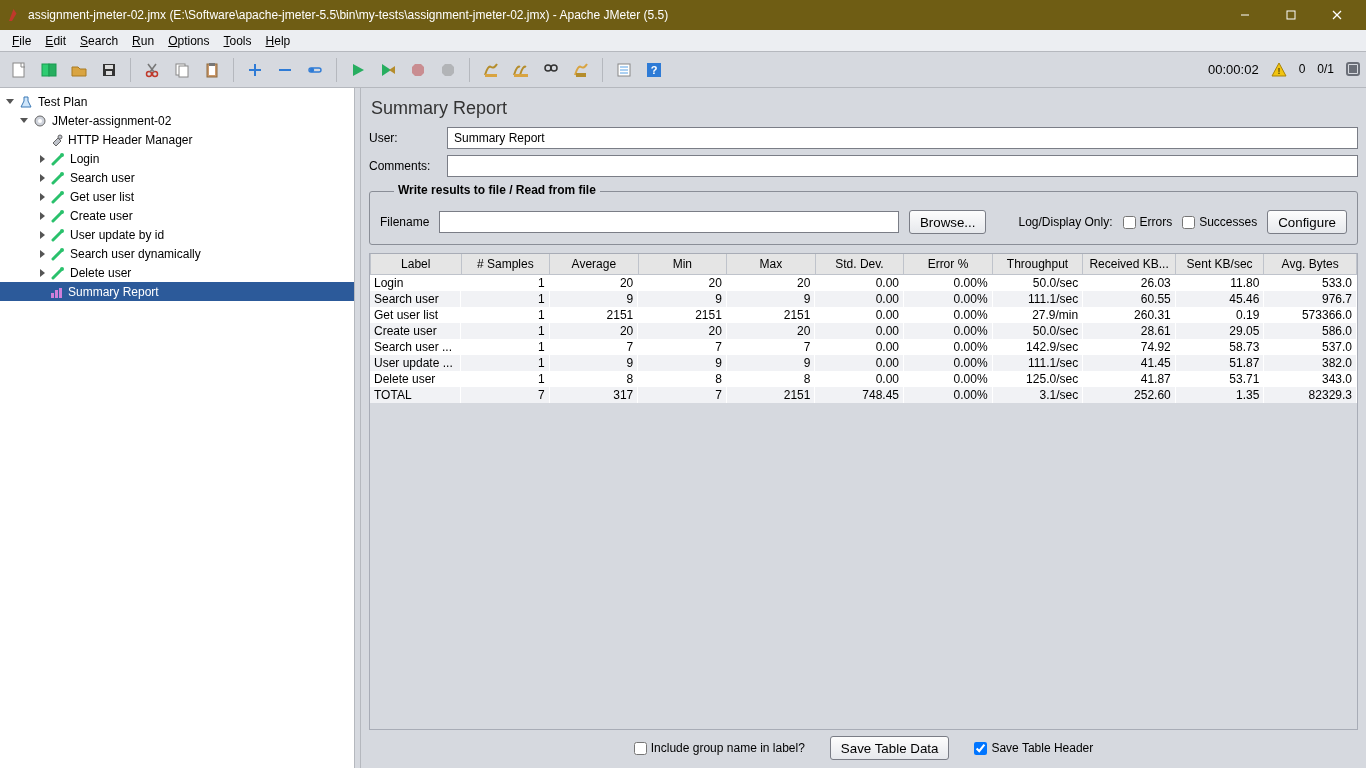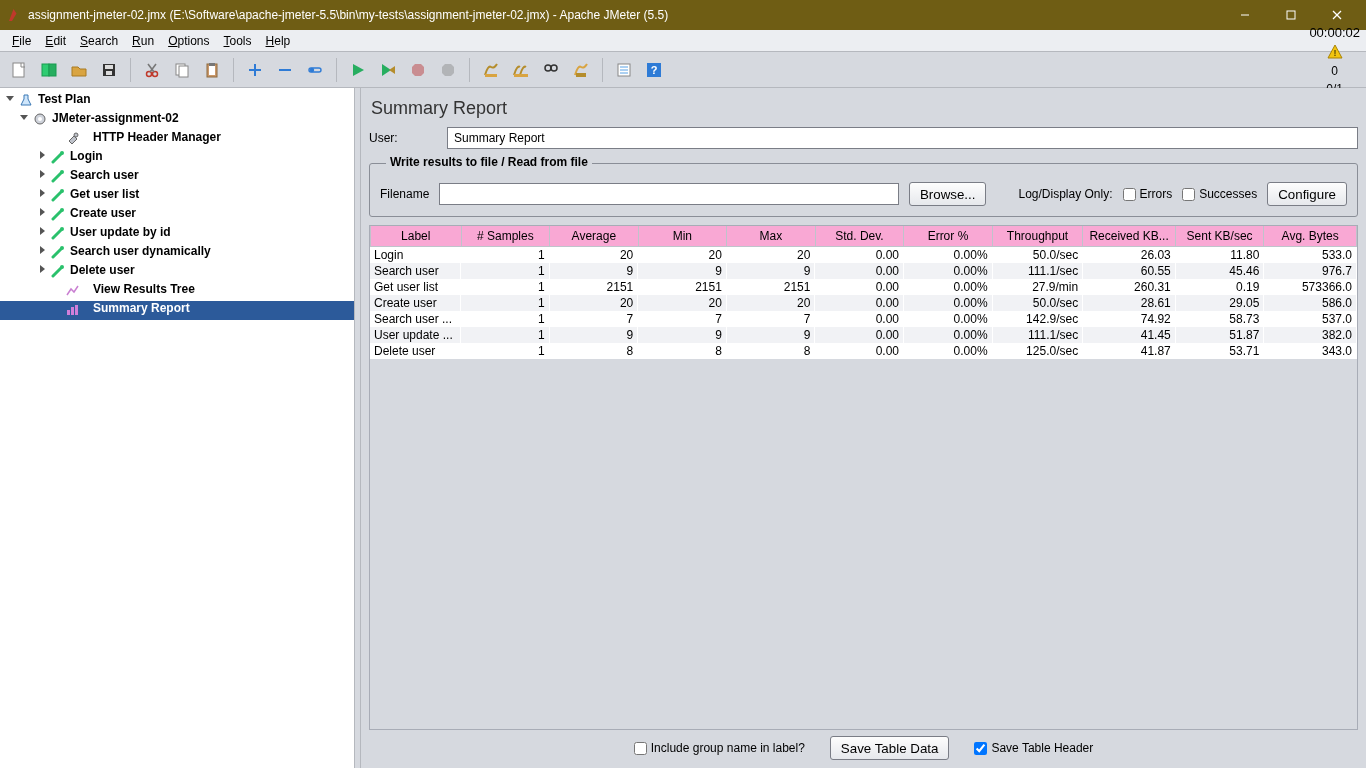--- a/index.html
+++ b/index.html
@@ -10,48 +10,48 @@
   .titlebar-text { flex: 1; font-size: 12px; white-space: nowrap; overflow: hidden; text-overflow: ellipsis; }
   .win-btns { display: flex; gap: 0; }
   .win-btn { width: 46px; height: 30px; display: flex; align-items: center; justify-content: center; color: #fff; }
   .menubar { height: 22px; background: #eceef2; border-bottom: 1px solid #b5b8be; display: flex; align-items: center; padding: 0 6px; gap: 2px; }
   .menu-item { padding: 2px 6px; text-decoration: underline; text-decoration-color: transparent; cursor: default; }
   .menu-item::first-letter { text-decoration: underline; }
   .toolbar { height: 36px; background: #d6d9df; border-bottom: 1px solid #b5b8be; display: flex; align-items: center; padding: 0 6px; gap: 4px; }
   .tool-btn { width: 26px; height: 26px; display: flex; align-items: center; justify-content: center; border-radius: 3px; }
   .tool-btn.disabled { opacity: 0.45; }
   .tool-sep { width: 1px; height: 24px; background: #b5b8be; margin: 0 4px; }
-  .toolbar-right { margin-left: auto; display: flex; align-items: center; gap: 4px; flex-direction: column; }
+  .toolbar-right { margin-left: auto; display: flex; align-items: flex-start; gap: 12px; }
   .warn-tri { width:16px; height:16px; }
   .green-sq { width: 14px; height: 14px; border: 2px solid #6a6e77; border-radius: 3px; display:flex; align-items:center; justify-content:center;}
   .green-sq-inner{ width:8px;height:8px; background:#6a6e77;}
   .body { flex: 1; display: flex; min-height: 0; }
   .tree { width: 355px; border-right: 1px solid #b5b8be; background: #fff; overflow: auto; padding-top: 4px; }
-  .tree-row { display: flex; height: 19px; white-space: nowrap; padding-left: 4px; cursor: default; font-weight: bold; }
+  .tree-row { display: flex; align-items: center; height: 19px; white-space: nowrap; padding-left: 4px; cursor: default; }
   .tree-row.sel { background: #2c5a9a; color: #fff; }
   .tw { width: 12px; height: 12px; display: inline-flex; align-items:center; justify-content:center; margin-right:2px;}
   .tri-down { width:0;height:0;border-left:4px solid transparent;border-right:4px solid transparent;border-top:5px solid #555;}
   .tri-right { width:0;height:0;border-top:4px solid transparent;border-bottom:4px solid transparent;border-left:5px solid #555;}
   .ico { width:16px; height:16px; margin-right:4px; display:inline-flex; align-items:center; justify-content:center;}
-  .pad0 { padding-left: 4px; } .pad1 { padding-left: 18px; } .pad2 { padding-left: 36px; } .pad2b { padding-left: 64px; gap: 9px; }
+  .pad0 { padding-left: 4px; } .pad1 { padding-left: 18px; } .pad2 { padding-left: 36px; } .pad2b { padding-left: 48px; }
   .splitter{ width:6px; background:#d6d9df; border-right:1px solid #b5b8be; cursor: col-resize;}
   .right-panel { flex:1; display:flex; flex-direction: column; padding: 6px 8px 6px 8px; background:#d6d9df; overflow:hidden;}
   .panel-title { font-size: 18px; color:#333; margin: 4px 2px 8px 2px; }
   .field-row { display:flex; align-items:center; margin-bottom:6px; gap:8px;}
   .field-label{ width:70px;}
   .txt-input { flex:1; height:22px; border:1px solid #7a7d86; background:#fff; padding:2px 6px; font-family:inherit; font-size:12px;}
   .groupbox { border:1px solid #8a8e97; border-radius:3px; padding:18px 10px 10px 10px; position:relative; margin-top:8px;}
-  .groupbox-legend{ position:absolute; top:-9px; left:16px; background:#d6d9df; padding:0 4px; font-weight:bold;}
+  .groupbox-legend{ position:absolute; top:-9px; left:24px; background:#d6d9df; padding:0 4px; font-weight:bold;}
   .gb-row{ display:flex; align-items:center; gap:10px;}
   .btn { height:24px; padding:0 10px; border:1px solid #7a7d86; border-radius:3px; background: linear-gradient(#fdfdfd,#e6e8ec); cursor:default;}
   .chk { display:flex; align-items:center; gap:4px;}
   .chk input{ width:13px; height:13px; margin:0;}
   .table-wrap{ flex:1; margin-top:8px; border:1px solid #a8acb6; background:#fff; display:flex; flex-direction:column; overflow:hidden;}
   table { border-collapse: collapse; width:100%; table-layout: fixed;}
-  thead th { background:#f9a8d4; border:1px solid #bfc3cb; border-top:none; font-weight:normal; height:20px; font-size:12px; }
+  thead th { background:#e5e5e5; border:1px solid #bfc3cb; border-top:none; font-weight:normal; height:20px; font-size:12px; }
   tbody td { border-right:1px solid transparent; height:16px; padding:0 4px; font-size:12px; white-space:nowrap; overflow:hidden;}
   tbody tr:nth-child(even){ background:#f1f2f5;}
   .r{ text-align:right;}
   .tbl-body-area{ flex:1; overflow:auto; background:#d6d9df;}
   .tbl-inner{ background:#fff;}
   .footer-row{ display:flex; align-items:center; justify-content:center; gap:25px; padding:6px 0 2px 0;}
 </style>
 </head>
 <body>
 
@@ -346,47 +346,43 @@
             <span class="tri-right"></span>
           </span>
         <span class="ico">
             <svg width="14" height="14">
               <path d="M2 12 L10 4" stroke="#2ac16c" stroke-width="3" stroke-linecap="round"></path>
               <circle cx="11" cy="3" r="2" fill="#2ac16c"></circle>
             </svg>
           </span>
         <span>Delete user</span>
       </div>
-      <div class="tree-row pad2b">
-        <span class="ico">
-            <svg width="14" height="14">
-              <path d="M2 12 L6 6 L9 9 L13 3" fill="none" stroke="#c97fd1" stroke-width="1.5"></path>
-            </svg>
-          </span>
-        <span>View Results Tree</span>
-      </div>
       <div class="tree-row pad2b sel">
         <span class="ico">
             <svg width="14" height="14">
               <rect x="2" y="8" width="3" height="5" fill="#d07fda"></rect>
               <rect x="6" y="5" width="3" height="8" fill="#d07fda"></rect>
               <rect x="10" y="3" width="3" height="10" fill="#d07fda"></rect>
             </svg>
           </span>
         <span>Summary Report</span>
       </div>
     </div>
     <div class="splitter"></div>
 
     <div class="right-panel">
       <div class="panel-title">Summary Report</div>
 
       <div class="field-row">
         <span class="field-label">User:</span>
         <input class="txt-input" value="Summary Report" style="">
+      </div>
+      <div class="field-row">
+        <span class="field-label">Comments:</span>
+        <input class="txt-input" value="" style="">
       </div>
 
       <div class="groupbox">
         <span class="groupbox-legend">Write results to file / Read from file</span>
         <div class="gb-row">
           <span>Filename</span>
           <input class="txt-input" style="flex: 1 1 0%; max-width: 480px;" value="">
           <button class="btn">Browse...</button>
           <span style="width:12px;"></span>
           <span>Log/Display Only:</span>
@@ -534,20 +530,33 @@
                     <td class="r">8</td>
                     <td class="r">8</td>
                     <td class="r">8</td>
                     <td class="r">0.00</td>
                     <td class="r">0.00%</td>
                     <td class="r">125.0/sec</td>
                     <td class="r">41.87</td>
                     <td class="r">53.71</td>
                     <td class="r">343.0</td>
                   </tr>
+                  <tr>
+                    <td>TOTAL</td>
+                    <td class="r">7</td>
+                    <td class="r">317</td>
+                    <td class="r">7</td>
+                    <td class="r">2151</td>
+                    <td class="r">748.45</td>
+                    <td class="r">0.00%</td>
+                    <td class="r">3.1/sec</td>
+                    <td class="r">252.60</td>
+                    <td class="r">1.35</td>
+                    <td class="r">82329.3</td>
+                  </tr>
                 </tbody>
             </table>
           </div>
         </div>
       </div>
 
       <div class="footer-row">
         <label class="chk">
             <input type="checkbox" style="">
             <span>Include group name in label?</span>

